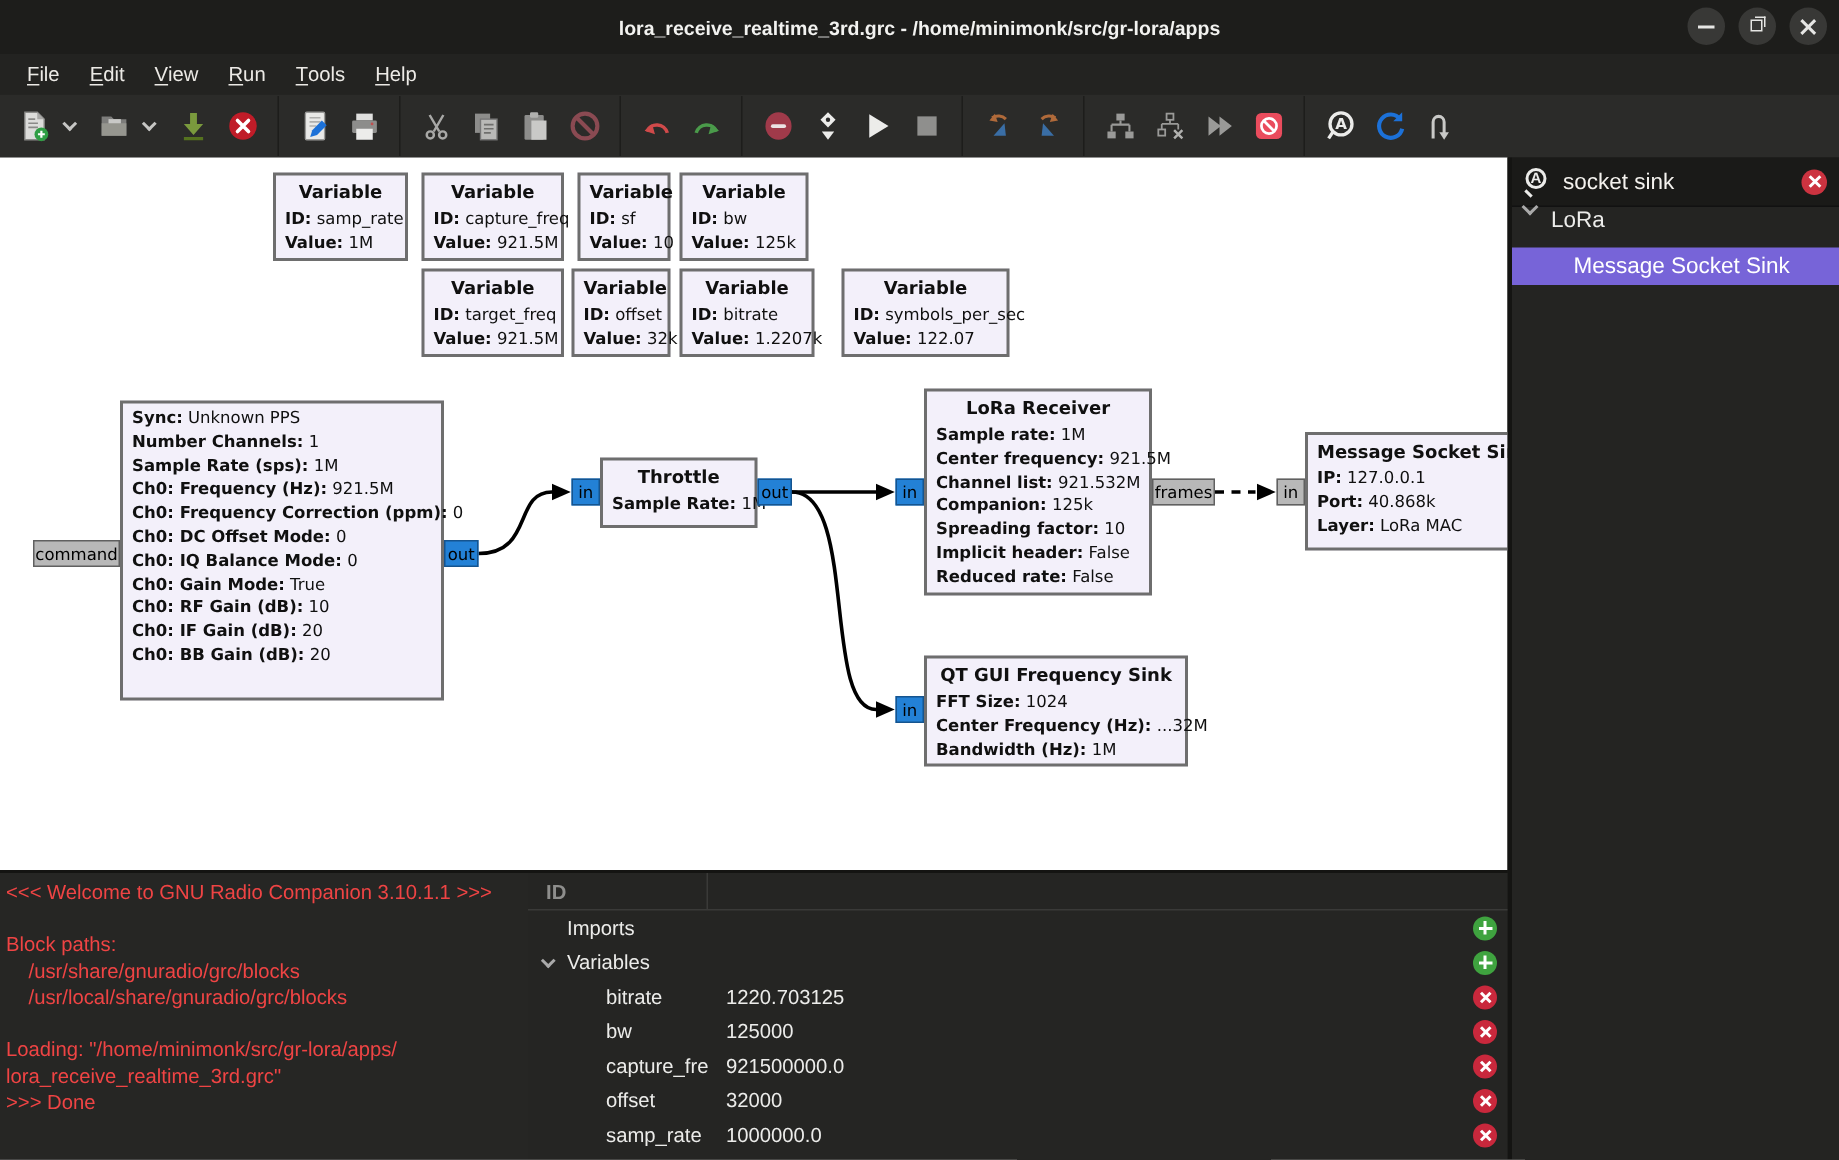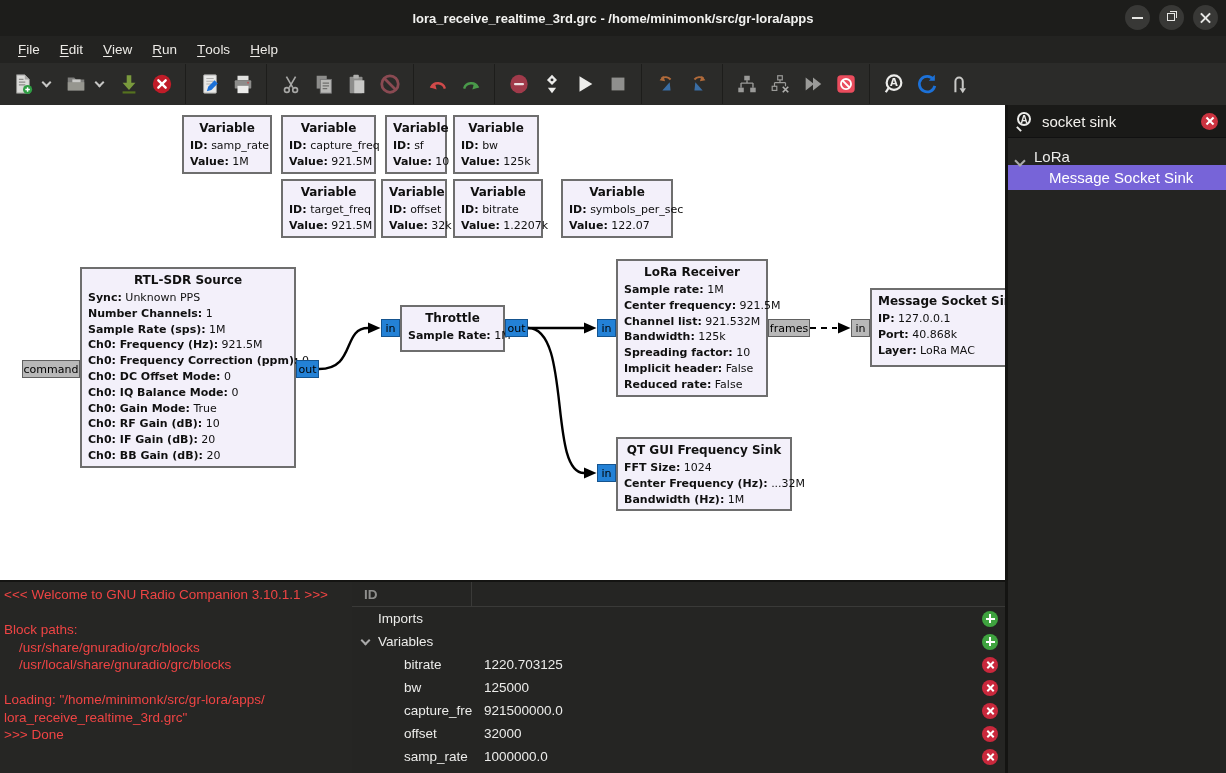--- a/index.html
+++ b/index.html
@@ -63,21 +63,21 @@
   #search-icon .circ { position:absolute; left:1px; top:0; width:14px; height:14px;
     border:2px solid #ececea; border-radius:50%; color:#ececea; font-size:10px; font-weight:bold;
     display:flex; align-items:center; justify-content:center; }
   #search-icon .tail { position:absolute; left:0; bottom:0; width:6px; height:2px;
     background:#ececea; transform:rotate(45deg); }
   #search-input { flex:1; background:transparent; border:none; outline:none;
     color:#f4f2ee; font-size:15px; font-family:"Liberation Sans",sans-serif; min-width:0; }
   .redclear { width:17px; height:17px; border-radius:50%; background:#cc3340; position:relative; flex:none; }
   .redclear i { position:absolute; left:3.5px; top:7.5px; width:10px; height:2px; background:#fff; display:block; }
   .redclear i:first-child { transform:rotate(45deg); } .redclear i:last-child { transform:rotate(-45deg); }
-  .treerow { height:27px; display:flex; align-items:flex-end; color:#ececea; font-size:15px; }
+  .treerow { height:27px; display:flex; align-items:flex-start; color:#ececea; font-size:15px; }
   .treerow .tchv { width:8px; height:8px; border-right:2px solid #aaa; border-bottom:2px solid #aaa;
     transform:rotate(45deg); margin:-4px 10px 0 8px; }
   .treesel { height:25px; background:#7764d8; color:#fff; font-size:15px;
     display:flex; align-items:center; padding-left:41px; }
 
   
   #console { position:absolute; left:0; top:582px; width:352px; height:191px;
     background:#262624; color:#ef4444; font-size:13.5px; line-height:17.5px;
     padding:4px 4px; white-space:pre-wrap; overflow:hidden; }
 
@@ -384,21 +384,20 @@
       <div class="bp"><b>ID:</b> <span>bitrate</span></div>
       <div class="bp"><b>Value:</b> <span>1.2207k</span></div>
     </div>
     <div class="blk" style="left:561px;top:74px;width:112px;min-height:57px">
       <div class="bt">Variable</div>
       <div class="bp"><b>ID:</b> <span>symbols_per_sec</span></div>
       <div class="bp"><b>Value:</b> <span>122.07</span></div>
     </div>
 
     <div class="blk" style="left:80px;top:162px;width:216px;min-height:200px">
-      <div class="bt">RTL-SDR Source</div>
       <div class="bp"><b>Sync:</b> <span>Unknown PPS</span></div>
       <div class="bp"><b>Number Channels:</b> <span>1</span></div>
       <div class="bp"><b>Sample Rate (sps):</b> <span>1M</span></div>
       <div class="bp"><b>Ch0: Frequency (Hz):</b> <span>921.5M</span></div>
       <div class="bp"><b>Ch0: Frequency Correction (ppm):</b> <span>0</span></div>
       <div class="bp"><b>Ch0: DC Offset Mode:</b> <span>0</span></div>
       <div class="bp"><b>Ch0: IQ Balance Mode:</b> <span>0</span></div>
       <div class="bp"><b>Ch0: Gain Mode:</b> <span>True</span></div>
       <div class="bp"><b>Ch0: RF Gain (dB):</b> <span>10</span></div>
       <div class="bp"><b>Ch0: IF Gain (dB):</b> <span>20</span></div>
@@ -412,21 +411,21 @@
       <div class="bp"><b>Sample Rate:</b> <span>1M</span></div>
     </div>
     <div class="port pblue" style="left:381px;top:214px;width:19px">in</div>
     <div class="port pblue" style="left:505px;top:214px;width:23px">out</div>
 
     <div class="blk" style="left:616px;top:154px;width:152px;min-height:136px">
       <div class="bt">LoRa Receiver</div>
       <div class="bp"><b>Sample rate:</b> <span>1M</span></div>
       <div class="bp"><b>Center frequency:</b> <span>921.5M</span></div>
       <div class="bp"><b>Channel list:</b> <span>921.532M</span></div>
-      <div class="bp"><b>Bandwidth:</b> <span>125k</span></div>
+      <div class="bp"><b>Companion:</b> <span>125k</span></div>
       <div class="bp"><b>Spreading factor:</b> <span>10</span></div>
       <div class="bp"><b>Implicit header:</b> <span>False</span></div>
       <div class="bp"><b>Reduced rate:</b> <span>False</span></div>
     </div>
     <div class="port pblue" style="left:597px;top:214px;width:19px">in</div>
     <div class="port pgray" style="left:768px;top:214px;width:42px">frames</div>
 
     <div class="blk" style="left:870px;top:183px;width:140px;min-height:79px">
       <div class="bt">Message Socket Sink</div>
       <div class="bp"><b>IP:</b> <span>127.0.0.1</span></div>

